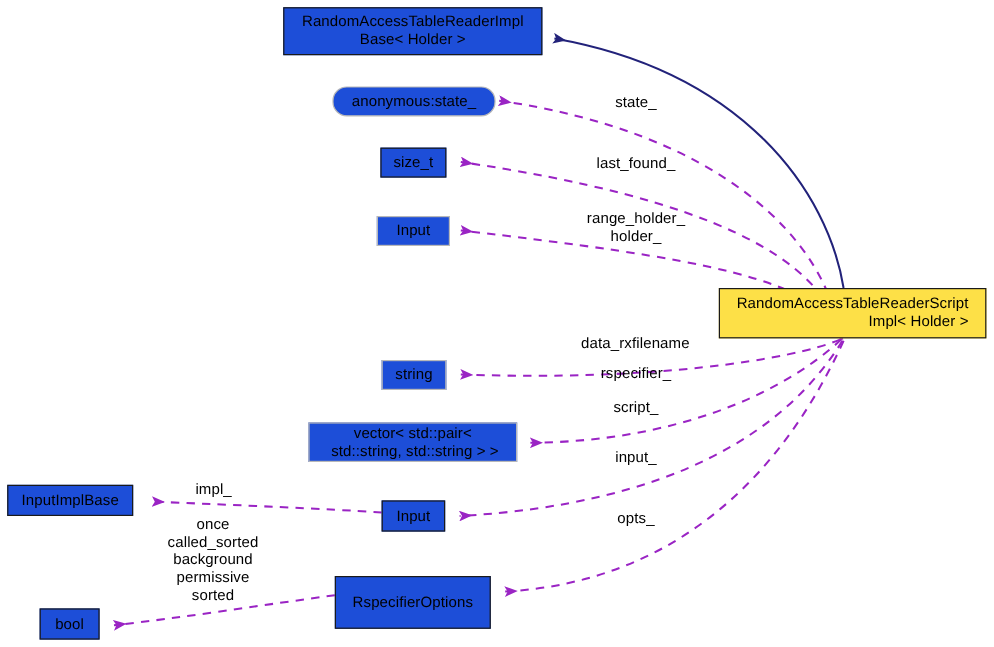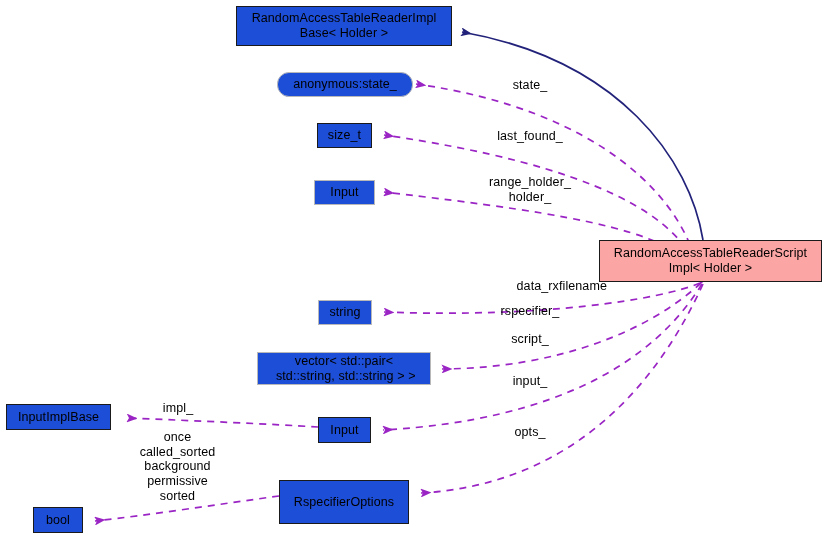--- a/index.html
+++ b/index.html
@@ -37,21 +37,22 @@
     letter-spacing: 0.1px;
   }
   .node.solid {
     border: 1.6px solid #1a1a1a;
   }
   .node.faint {
     border: 1.2px solid #b8b8b8;
   }
   .node.focus {
     border: 1.6px solid #1a1a1a;
-    background: #fca5a5;
+    background: #fde047;
+    text-align: right;
   }
   .edge-label {
     position: absolute;
     font-size: 12.5px;
     color: #000000;
     line-height: 1.17;
     text-align: center;
     white-space: pre;
     letter-spacing: 0.1px;
   }
@@ -118,21 +119,21 @@
   <div class="node solid" style="left:33px; top:507px; width:50px; height:26px;">bool</div>
 
   <div class="edge-label" style="left:460px; top:78px; width:140px;">state_</div>
 
   <div class="edge-label" style="left:455px; top:175px; width:150px;">range_holder_
 holder_</div>
 
   <div class="edge-label" style="left:455px; top:129px; width:150px;">last_found_</div>
 
 
-  <div class="edge-label" style="left:452px; top:279px; width:155px;text-align:right;">data_rxfilename</div>
+  <div class="edge-label" style="left:452px; top:279px; width:155px;">data_rxfilename</div>
 
   <div class="edge-label" style="left:455px; top:304px; width:150px;">rspecifier_</div>
 
   <div class="edge-label" style="left:455px; top:332px; width:150px;">script_</div>
 
   <div class="edge-label" style="left:455px; top:374px; width:150px;">input_</div>
 
   <div class="edge-label" style="left:455px; top:425px; width:150px;">opts_</div>
 
   <div class="edge-label" style="left:128px; top:401px; width:100px;">impl_</div>

